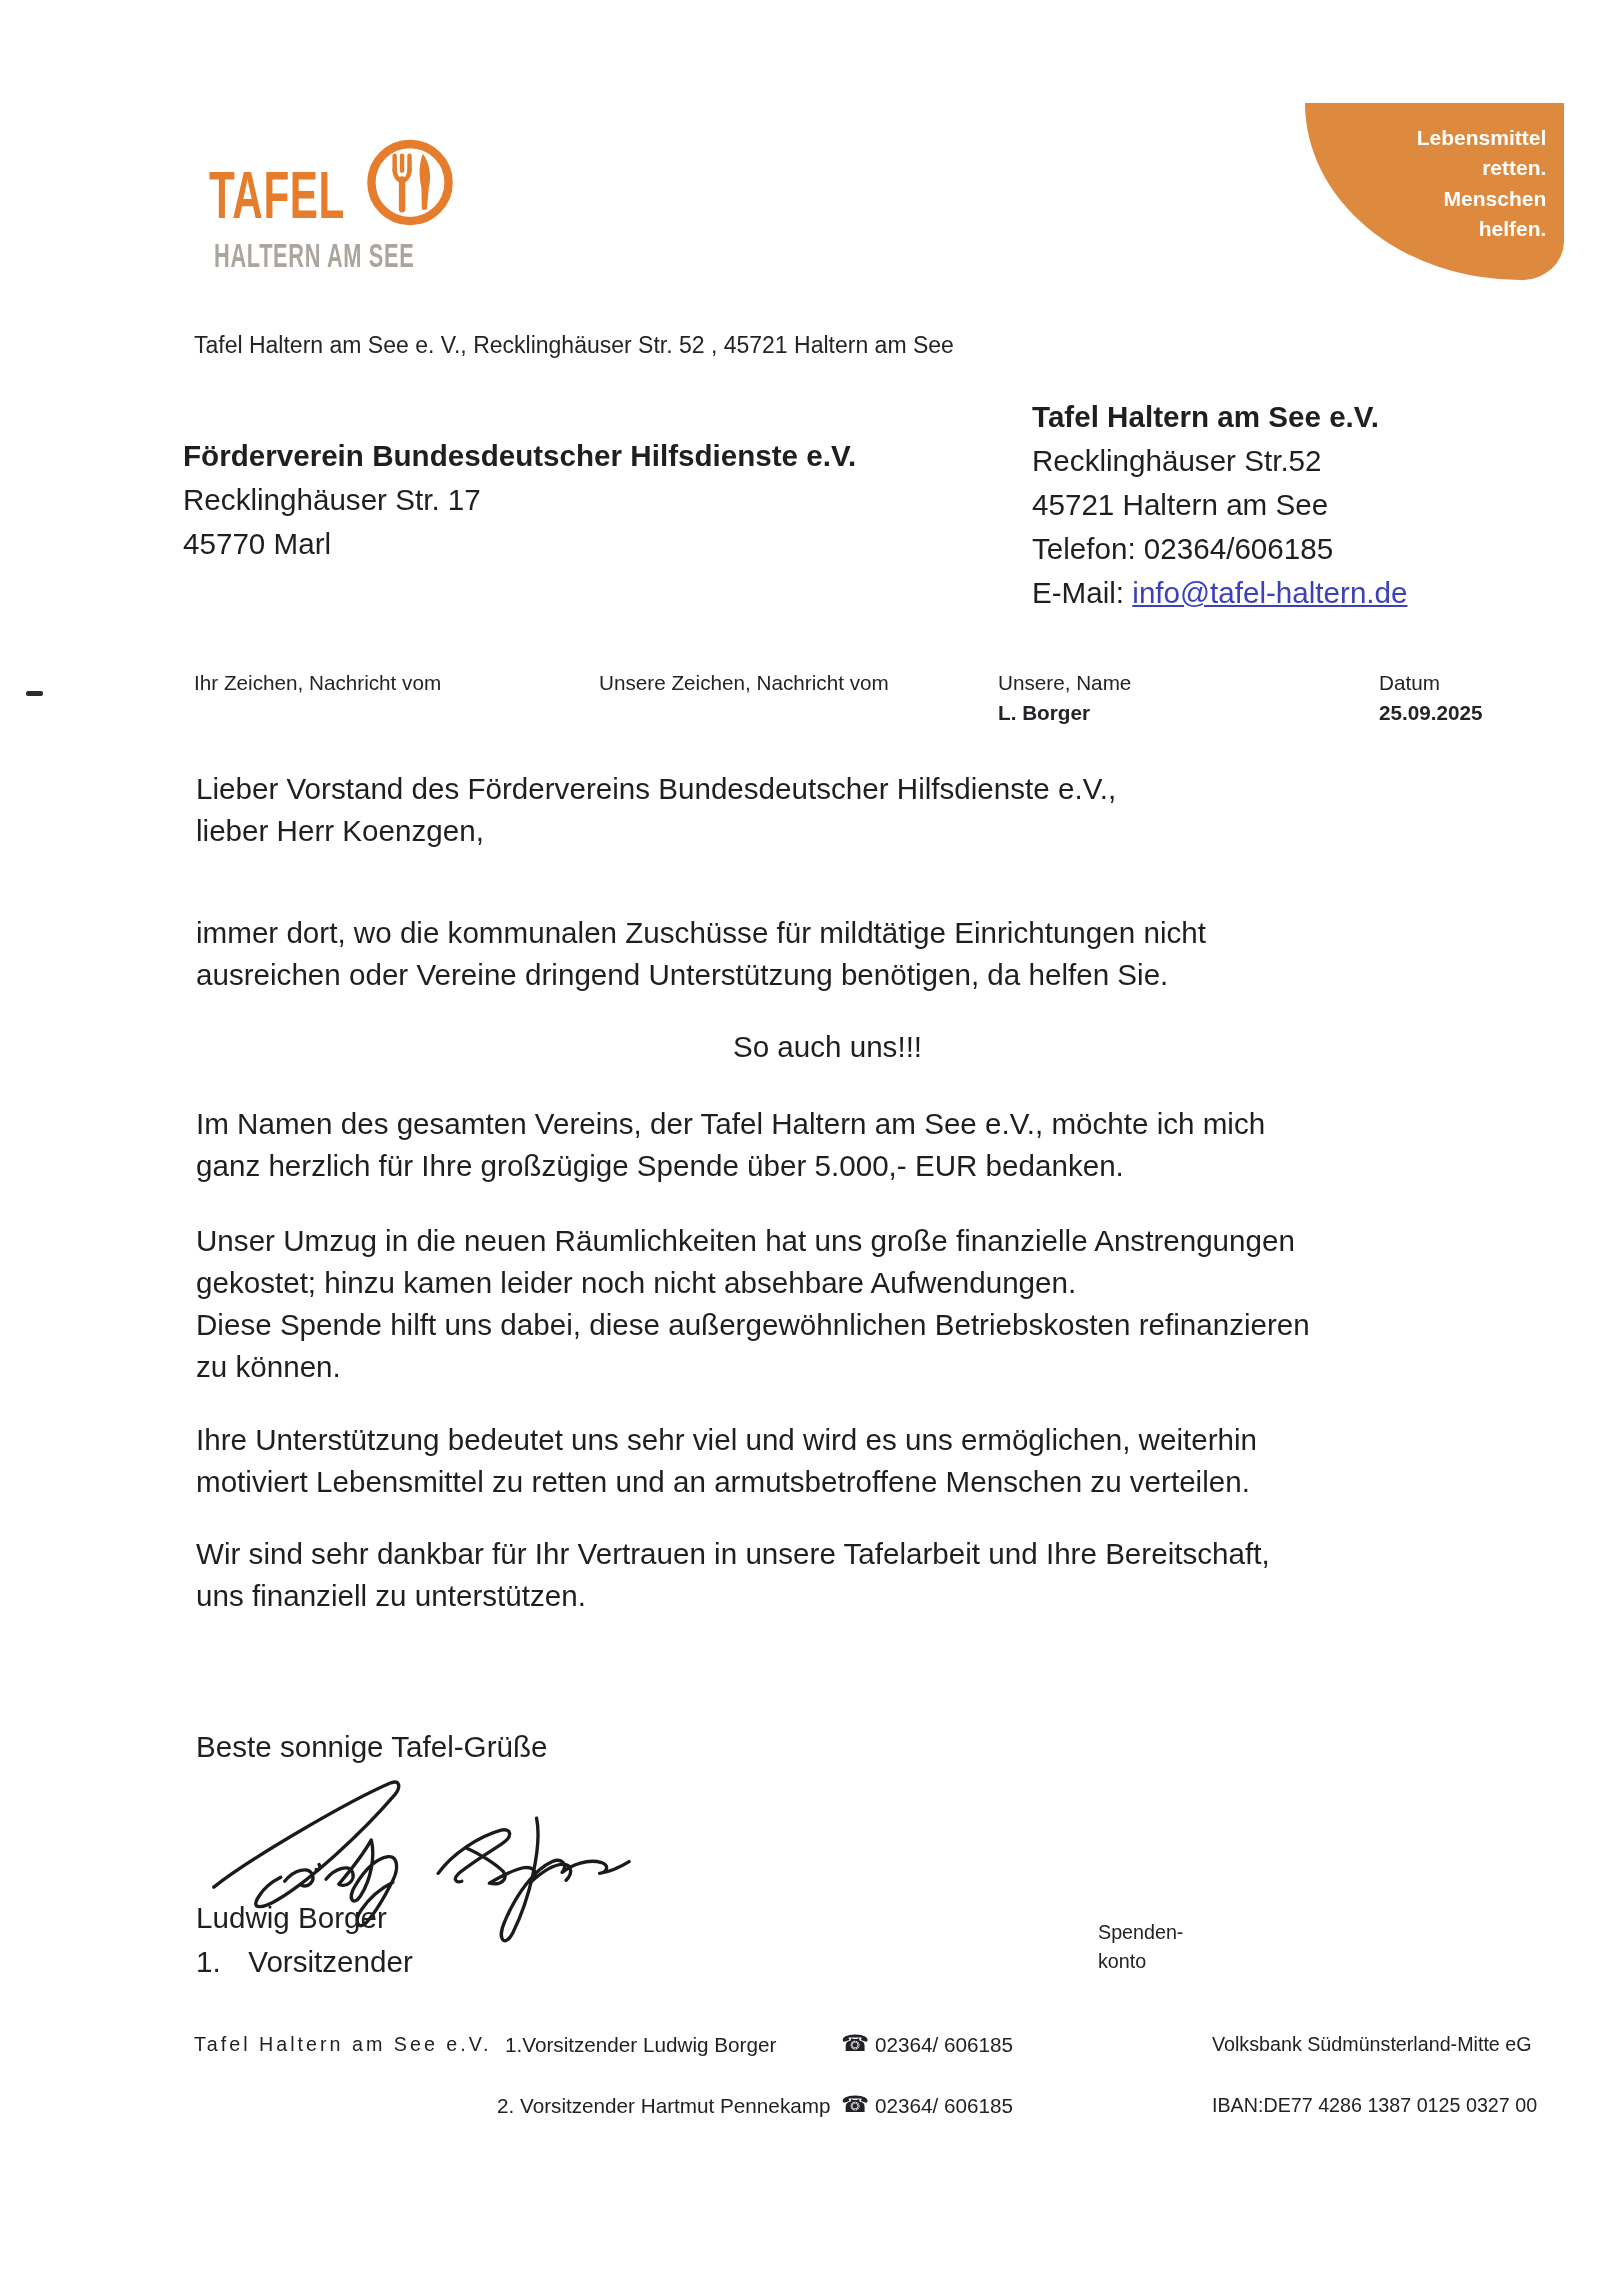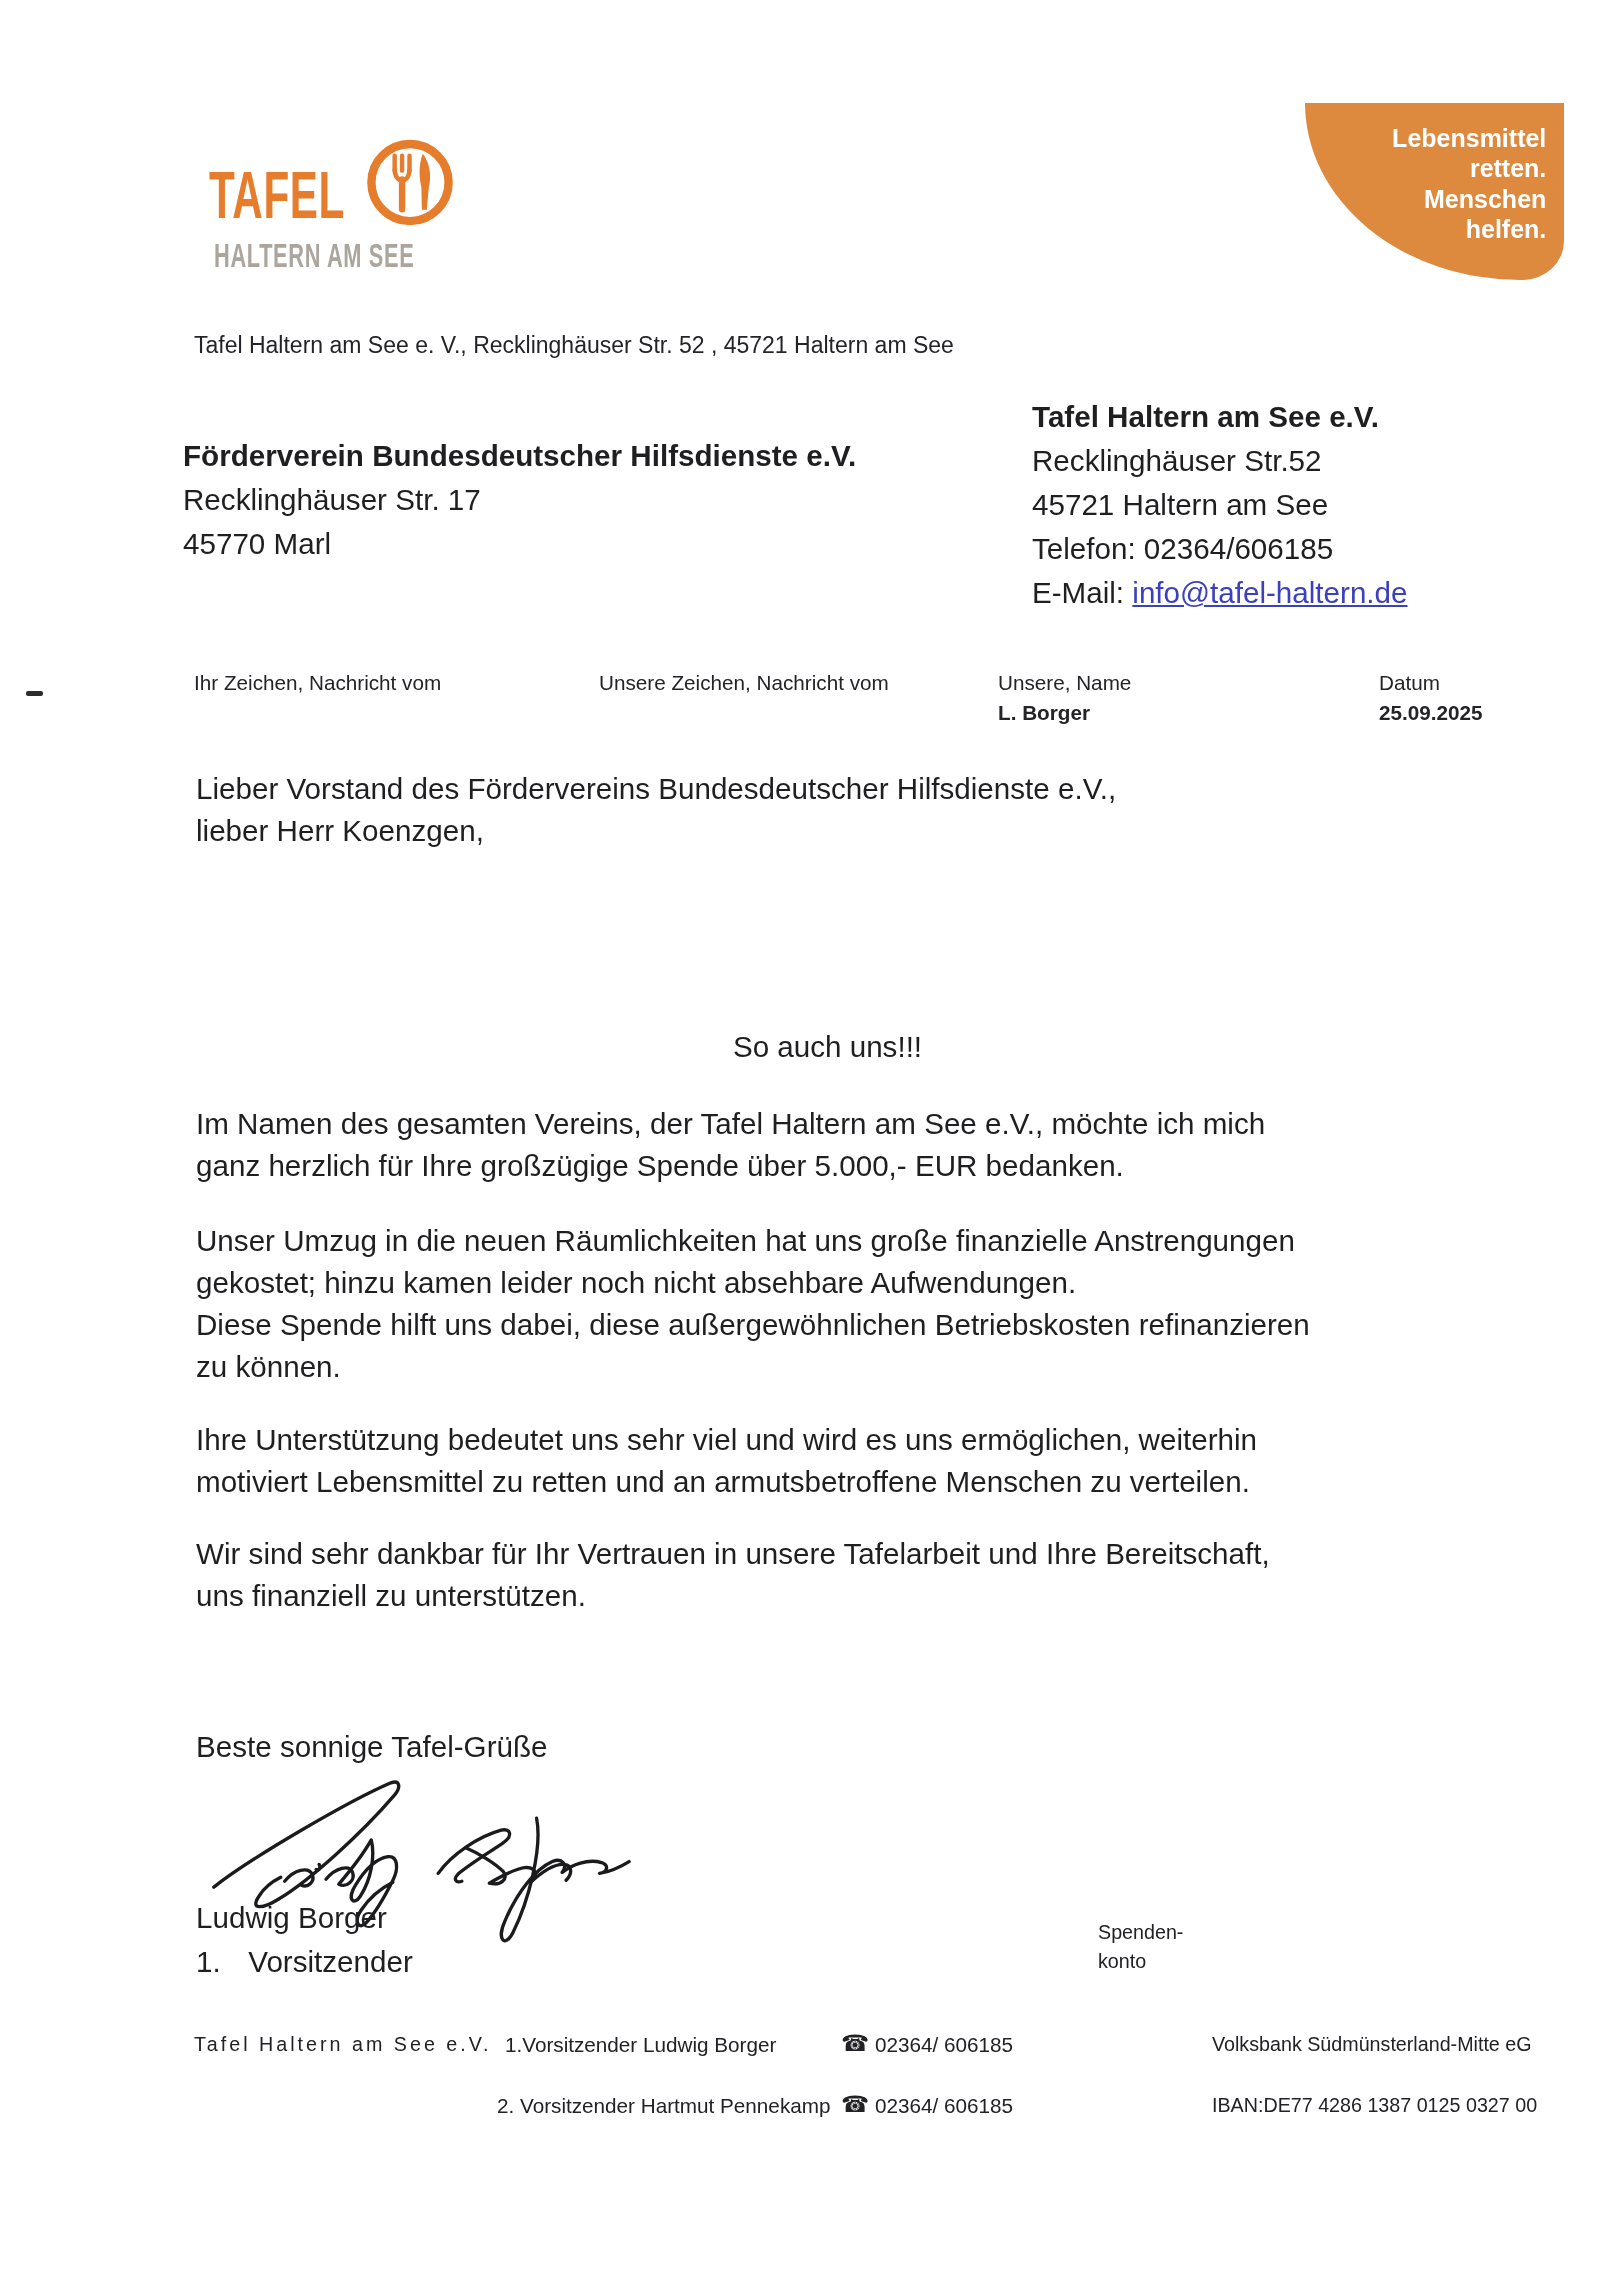--- a/index.html
+++ b/index.html
@@ -28,21 +28,21 @@
   }
   .logo-icon{left:364px;top:135px;}
   .badge{
     left:1305px;top:103px;width:259px;height:177px;
     background:#dd8a3e;
     border-bottom-left-radius:83% 100%;
     border-bottom-right-radius:16% 22%;
     box-sizing:border-box;
     padding:19.7px 17.7px 0 0;
     text-align:right;
-    color:#ffffff;font-weight:700;font-size:25px;line-height:30.5px;
+    color:#ffffff;font-weight:700;font-size:21px;line-height:30.5px;
   }
   .sender-line{left:194px;top:332px;font-size:23px;color:#242428;}
   .addr{font-size:29.6px;line-height:44px;}
   .recipient{left:183px;top:434px;}
   .sender-info{left:1032px;top:395px;}
   .bold{font-weight:700;}
   .email-link{color:#3b40bb;text-decoration:underline;cursor:pointer;}
   .ref-label{font-size:20.7px;color:#242428;}
   .ref-value{font-size:20.7px;color:#242428;font-weight:bold;}
   .fold-mark{left:25.6px;top:691px;width:17.7px;height:4.9px;background:#2c2c2e;border-radius:2px;}
@@ -115,20 +115,24 @@
   <div class="abs ref-label" style="left:1379px;top:671px;">Datum</div>
   <div class="abs ref-value" style="left:1379px;top:701px;">25.09.2025</div>
 
   <div class="abs fold-mark"></div>
 
   <div class="abs para" style="top:768px;">
     <div>Lieber Vorstand des Fördervereins Bundesdeutscher Hilfsdienste e.V.,</div>
     <div>lieber Herr Koenzgen,</div>
   </div>
 
+  <div class="abs para" style="top:912px;">
+    <div>immer dort, wo die kommunalen Zuschüsse für mildtätige Einrichtungen nicht</div>
+    <div>ausreichen oder Vereine dringend Unterstützung benötigen, da helfen Sie.</div>
+  </div>
 
   <div class="abs para center" style="top:1026px;">
     <div>So auch uns!!!</div>
   </div>
 
   <div class="abs para" style="top:1103px;">
     <div>Im Namen des gesamten Vereins, der Tafel Haltern am See e.V., möchte ich mich</div>
     <div>ganz herzlich für Ihre großzügige Spende über 5.000,- EUR bedanken.</div>
   </div>
 

